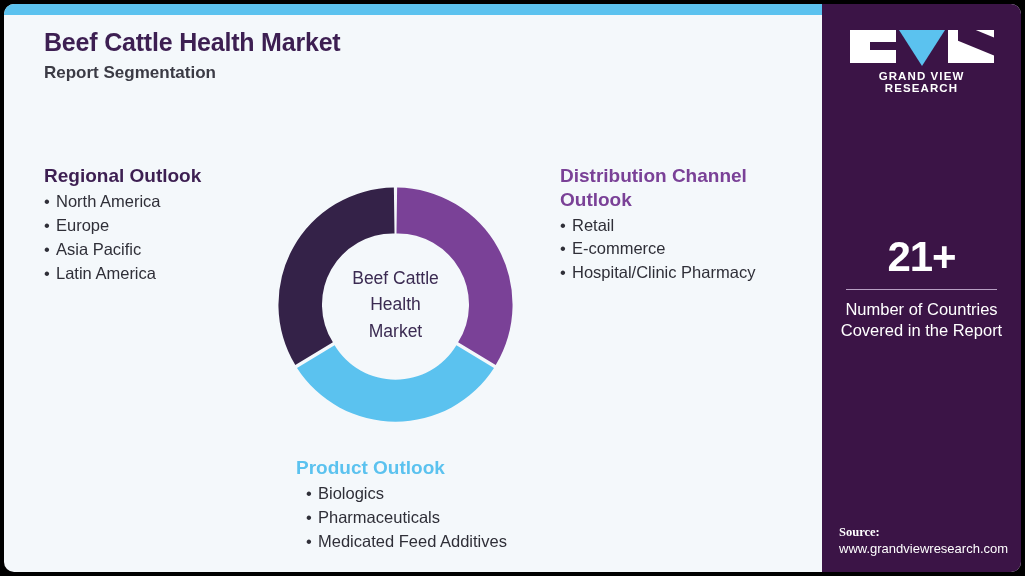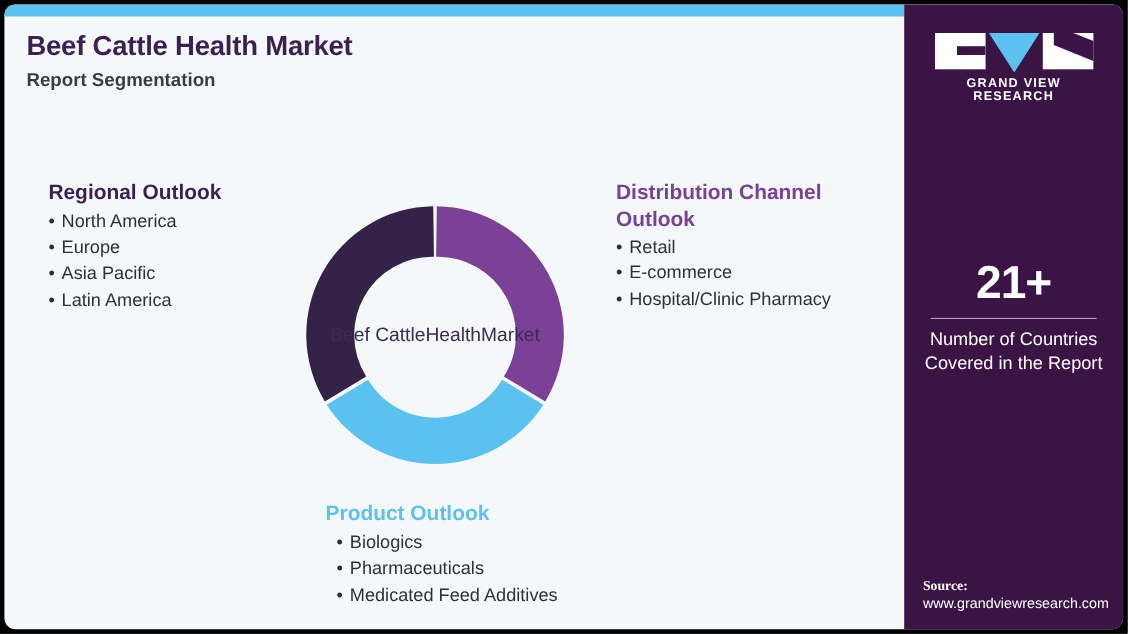--- a/index.html
+++ b/index.html
@@ -39,21 +39,21 @@
     left: 0;
     top: 0;
     width: 818px;
     height: 11px;
     background: #5bc2ef;
   }
 
   
   .header {
     position: absolute;
-    left: 20px;
+    left: 40px;
     top: 24px;
     width: 700px;
   }
   .title {
     font-size: 25px;
     font-weight: bold;
     color: #3d1f52;
     letter-spacing: -0.2px;
     margin: 0;
     line-height: 1.15;
@@ -113,21 +113,21 @@
     height: 281px;
   }
   .donut-wrap svg { display: block; }
   .donut-center {
     position: absolute;
     left: 0;
     top: 0;
     width: 281px;
     height: 281px;
     display: flex;
-    flex-direction: row;
+    flex-direction: column;
     align-items: center;
     justify-content: center;
     pointer-events: none;
   }
   .donut-center span {
     font-size: 17.5px;
     color: #3b2b52;
     line-height: 1.5;
     text-align: center;
   }

